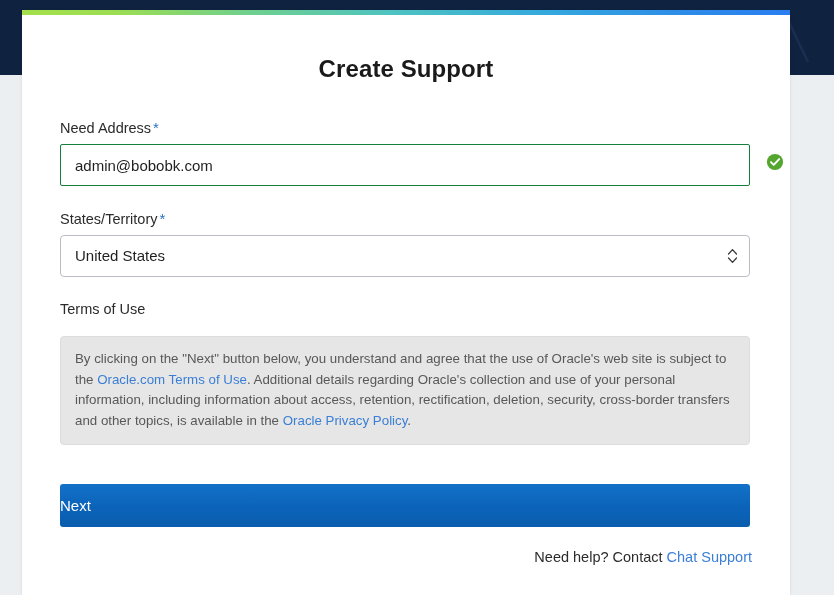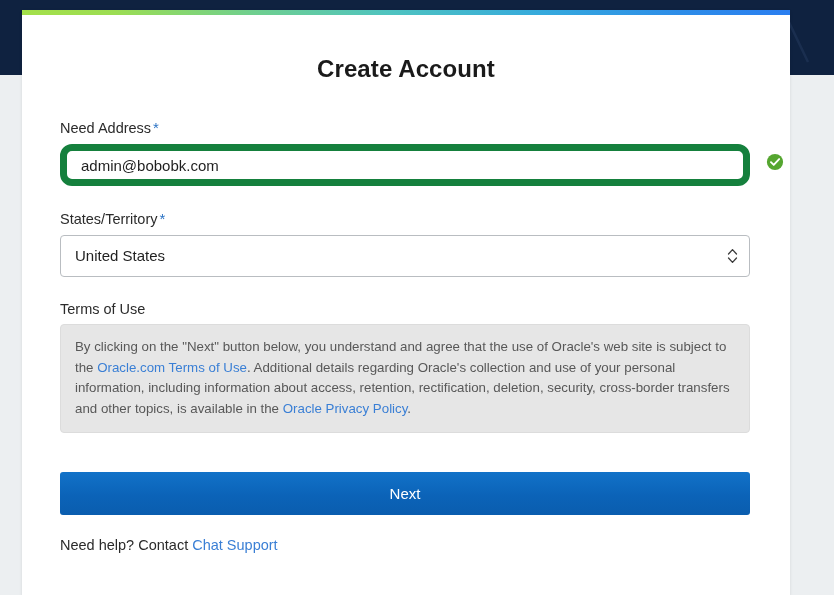--- a/index.html
+++ b/index.html
@@ -99,22 +99,22 @@
   .text-input {
     box-sizing: border-box;
     display: block;
     width: 690px;
     height: 42px;
     padding: 0 14px;
     font-size: 15px;
     font-family: "Liberation Sans", sans-serif;
     color: #1f1f1f;
     background: #ffffff;
-    border: 7px solid #15803d;
-    border-radius: 12px;
+    border: 1px solid #15803d;
+    border-radius: 2px;
     outline: none;
   }
   .valid-icon {
     position: absolute;
     right: -32px;
     top: 34px;
     width: 18px;
     height: 18px;
   }
 
@@ -146,21 +146,21 @@
     top: 12px;
     width: 11px;
     height: 18px;
     pointer-events: none;
   }
 
   
   .terms-label {
     font-size: 14.5px;
     color: #2b2b2b;
-    margin-bottom: 7px;
+    margin-bottom: 19px;
     display: block;
   }
   .terms-box {
     box-sizing: border-box;
     width: 690px;
     background: #e6e6e6;
     border: 1px solid #dcdcdc;
     border-radius: 4px;
     padding: 12px 14px 13px 14px;
     font-size: 13.3px;
@@ -180,29 +180,29 @@
     width: 690px;
     height: 43px;
     margin-top: 39px;
     border: none;
     border-radius: 3px;
     background: linear-gradient(to bottom, #1272c8 0%, #0b63b8 55%, #0a5dae 100%);
     color: #ffffff;
     font-size: 15px;
     font-family: "Liberation Sans", sans-serif;
     cursor: pointer;
-    text-align: center;
+    text-align: left;
     line-height: 43px;
     padding: 0;
   }
 
   
   .help-line {
     margin-top: 22px;
-    text-align: left;
+    text-align: right;
     font-size: 14.5px;
     color: #2b2b2b;
   }
   .help-line a {
     color: #3a7fd5;
     text-decoration: none;
   }
 </style>
 </head>
 <body>
@@ -214,21 +214,21 @@
       <path d="M8 52 L30 6 L52 52" stroke="#23395c" stroke-width="2.5" fill="none"></path>
     </svg>
   </div>
 
   <div id="card">
 
     <div id="card-accent"></div>
 
     <div id="card-body">
 
-      <h1 class="page-title">Create Account</h1>
+      <h1 class="page-title">Create Support</h1>
 
       <div class="form-area">
 
         <div class="field">
           <label class="field-label">
             <span>Need Address</span><span class="req-star">*</span>
           </label>
           <input class="text-input" type="text" value="admin@bobobk.com" style="">
           <svg class="valid-icon" viewBox="0 0 20 20">
             <circle cx="10" cy="10" r="9" fill="#55a630"></circle>

